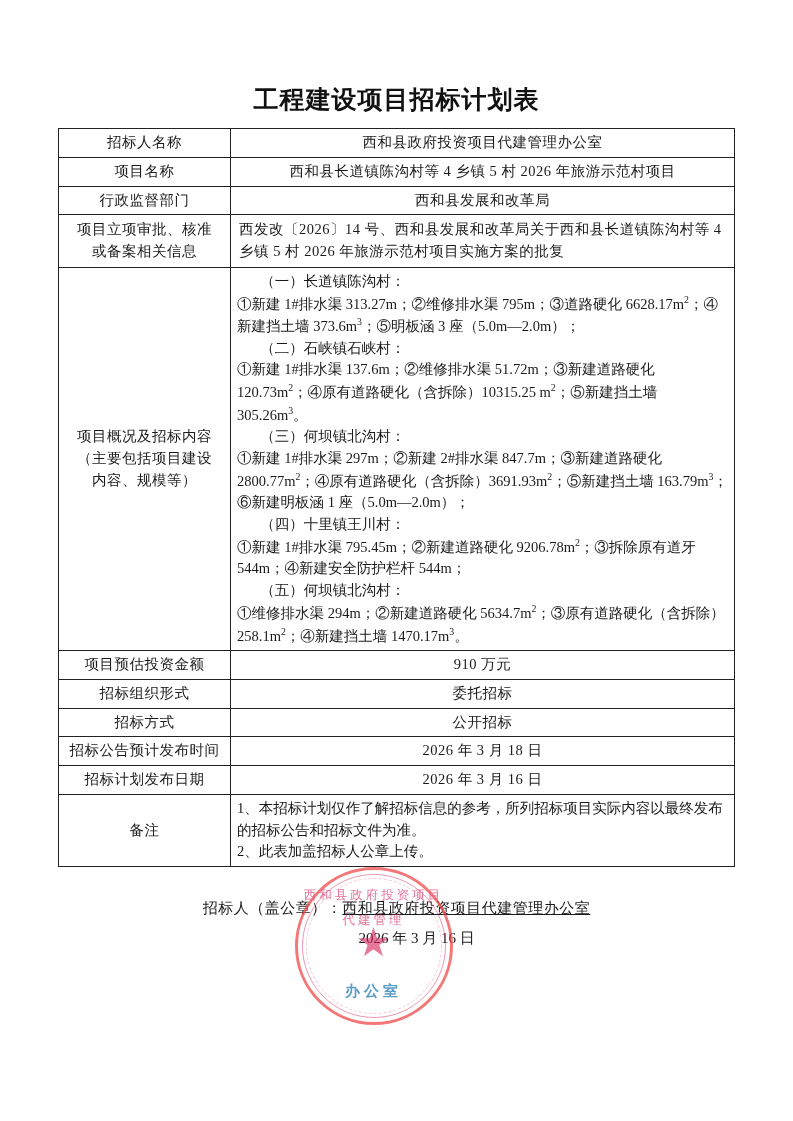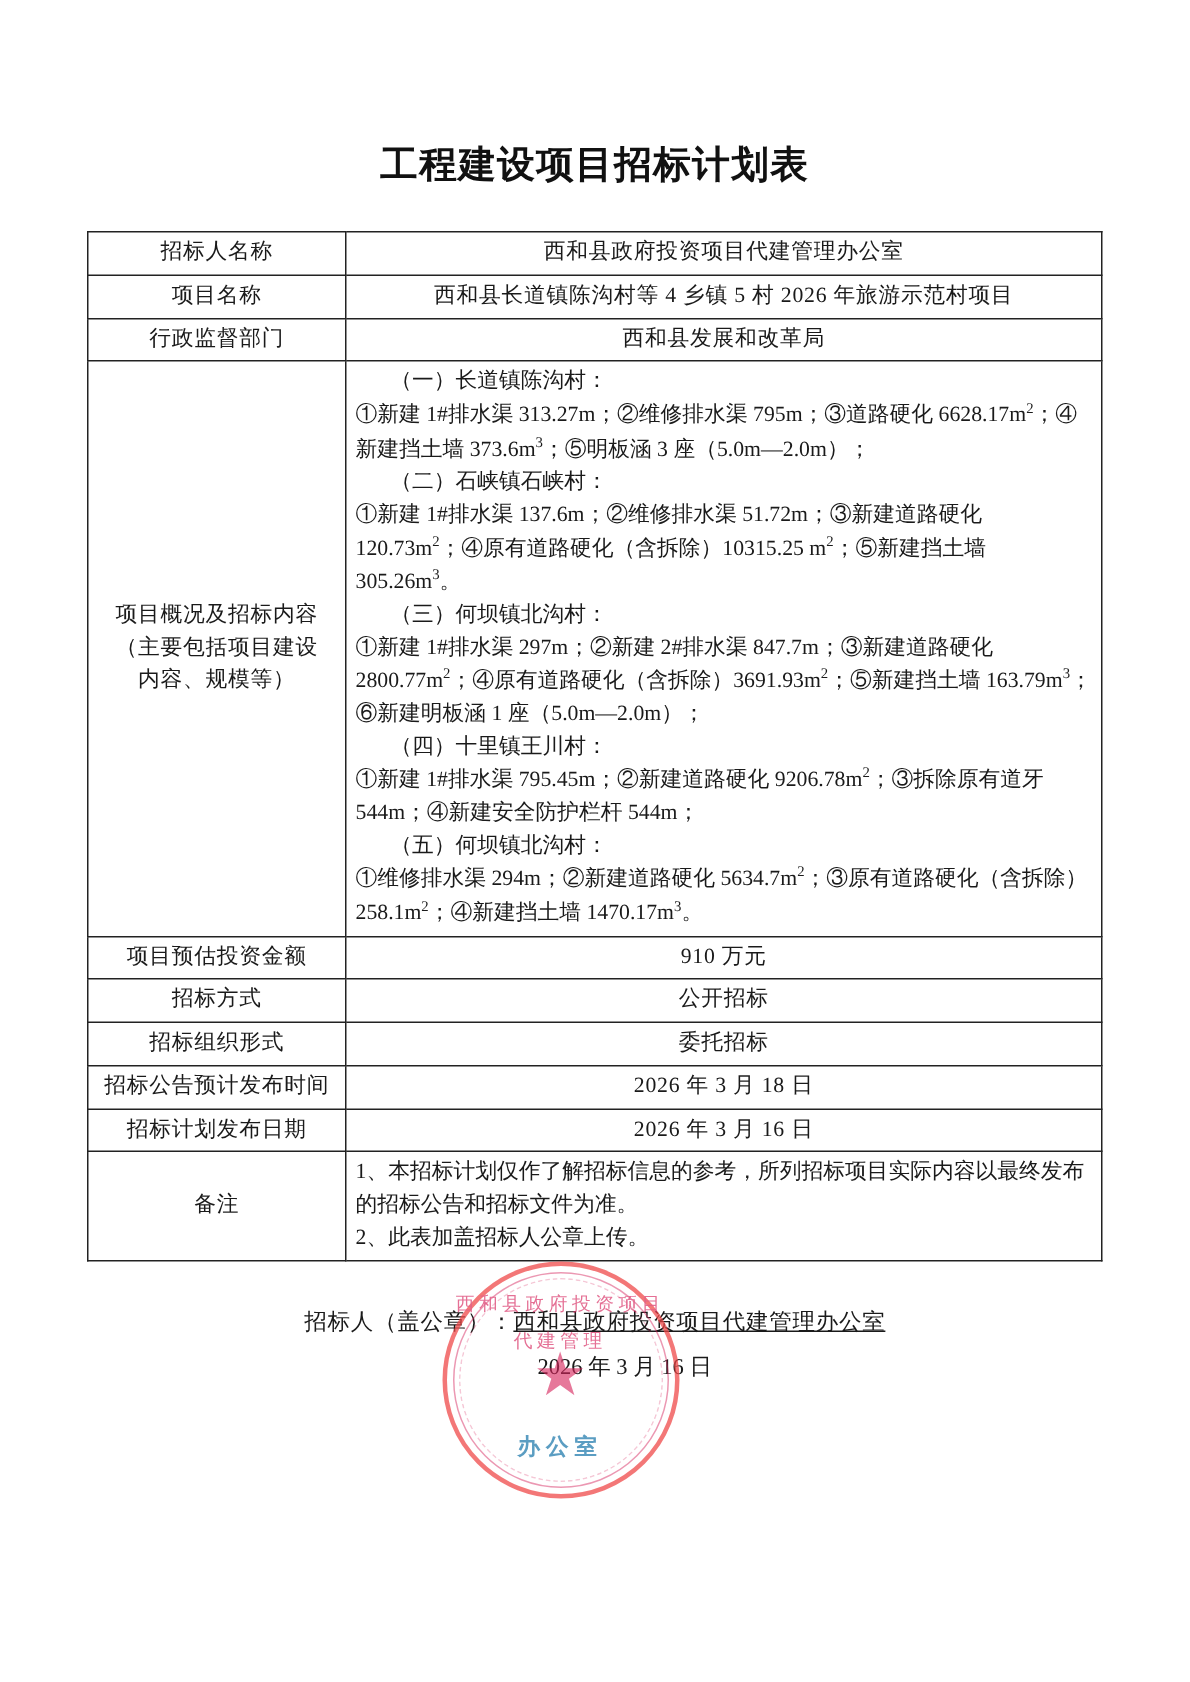--- a/index.html
+++ b/index.html
@@ -13,36 +13,36 @@
     font-family: "Liberation Serif", "DejaVu Serif", serif;
     color: #1a1a1a;
     position: relative;
     overflow: hidden;
   }
   .page {
     position: relative;
     width: 793px;
     height: 1109px;
     box-sizing: border-box;
-    padding: 11px;
+    padding: 1px;
   }
   .doc-title {
     text-align: center;
     font-size: 25px;
     font-weight: bold;
     letter-spacing: 1px;
     margin: 0;
     padding-top: 82px;
     padding-bottom: 12px;
     color: #111;
   }
   table.plan {
     border-collapse: collapse;
     width: 676px;
-    margin: 16px auto;
+    margin: 0 auto;
     table-layout: fixed;
   }
   table.plan td {
     border: 1px solid #222;
     vertical-align: middle;
     padding: 3px 6px;
     font-size: 14.5px;
     line-height: 1.5;
   }
   td.label {
@@ -182,20 +182,24 @@
         <td class="label">招标人名称</td>
         <td class="value">西和县政府投资项目代建管理办公室</td>
       </tr>
       <tr>
         <td class="label">项目名称</td>
         <td class="value">西和县长道镇陈沟村等 4 乡镇 5 村 2026 年旅游示范村项目</td>
       </tr>
       <tr>
         <td class="label">行政监督部门</td>
         <td class="value">西和县发展和改革局</td>
+      </tr>
+      <tr>
+        <td class="label wrap">项目立项审批、核准或备案相关信息</td>
+        <td class="value left">西发改〔2026〕14 号、西和县发展和改革局关于西和县长道镇陈沟村等 4 乡镇 5 村 2026 年旅游示范村项目实施方案的批复</td>
       </tr>
       <tr>
         <td class="label wrap">项目概况及招标内容（主要包括项目建设内容、规模等）</td>
         <td class="content-cell">
           <p class="ind">（一）长道镇陈沟村：</p>
           <p><span>①新建 1#排水渠 313.27m；②维修排水渠 795m；③道路硬化 6628.17m</span><sup>2</sup><span>；④新建挡土墙 373.6m</span><sup>3</sup><span>；⑤明板涵 3 座（5.0m—2.0m）；</span></p>
           <p class="ind">（二）石峡镇石峡村：</p>
           <p><span>①新建 1#排水渠 137.6m；②维修排水渠 51.72m；③新建道路硬化 120.73m</span><sup>2</sup><span>；④原有道路硬化（含拆除）10315.25 m</span><sup>2</sup><span>；⑤新建挡土墙 305.26m</span><sup>3</sup><span>。</span></p>
           <p class="ind">（三）何坝镇北沟村：</p>
           <p><span>①新建 1#排水渠 297m；②新建 2#排水渠 847.7m；③新建道路硬化 2800.77m</span><sup>2</sup><span>；④原有道路硬化（含拆除）3691.93m</span><sup>2</sup><span>；⑤新建挡土墙 163.79m</span><sup>3</sup><span>；⑥新建明板涵 1 座（5.0m—2.0m）；</span></p>
@@ -203,26 +207,26 @@
           <p><span>①新建 1#排水渠 795.45m；②新建道路硬化 9206.78m</span><sup>2</sup><span>；③拆除原有道牙 544m；④新建安全防护栏杆 544m；</span></p>
           <p class="ind">（五）何坝镇北沟村：</p>
           <p><span>①维修排水渠 294m；②新建道路硬化 5634.7m</span><sup>2</sup><span>；③原有道路硬化（含拆除）258.1m</span><sup>2</sup><span>；④新建挡土墙 1470.17m</span><sup>3</sup><span>。</span></p>
         </td>
       </tr>
       <tr>
         <td class="label">项目预估投资金额</td>
         <td class="value">910 万元</td>
       </tr>
       <tr>
+        <td class="label">招标组织形式</td>
+        <td class="value">委托招标</td>
+      </tr>
+      <tr>
         <td class="label">招标方式</td>
         <td class="value">公开招标</td>
-      </tr>
-      <tr>
-        <td class="label">招标组织形式</td>
-        <td class="value">委托招标</td>
       </tr>
       <tr>
         <td class="label">招标公告预计发布时间</td>
         <td class="value">2026 年 3 月 18 日</td>
       </tr>
       <tr>
         <td class="label">招标计划发布日期</td>
         <td class="value">2026 年 3 月 16 日</td>
       </tr>
       <tr>

